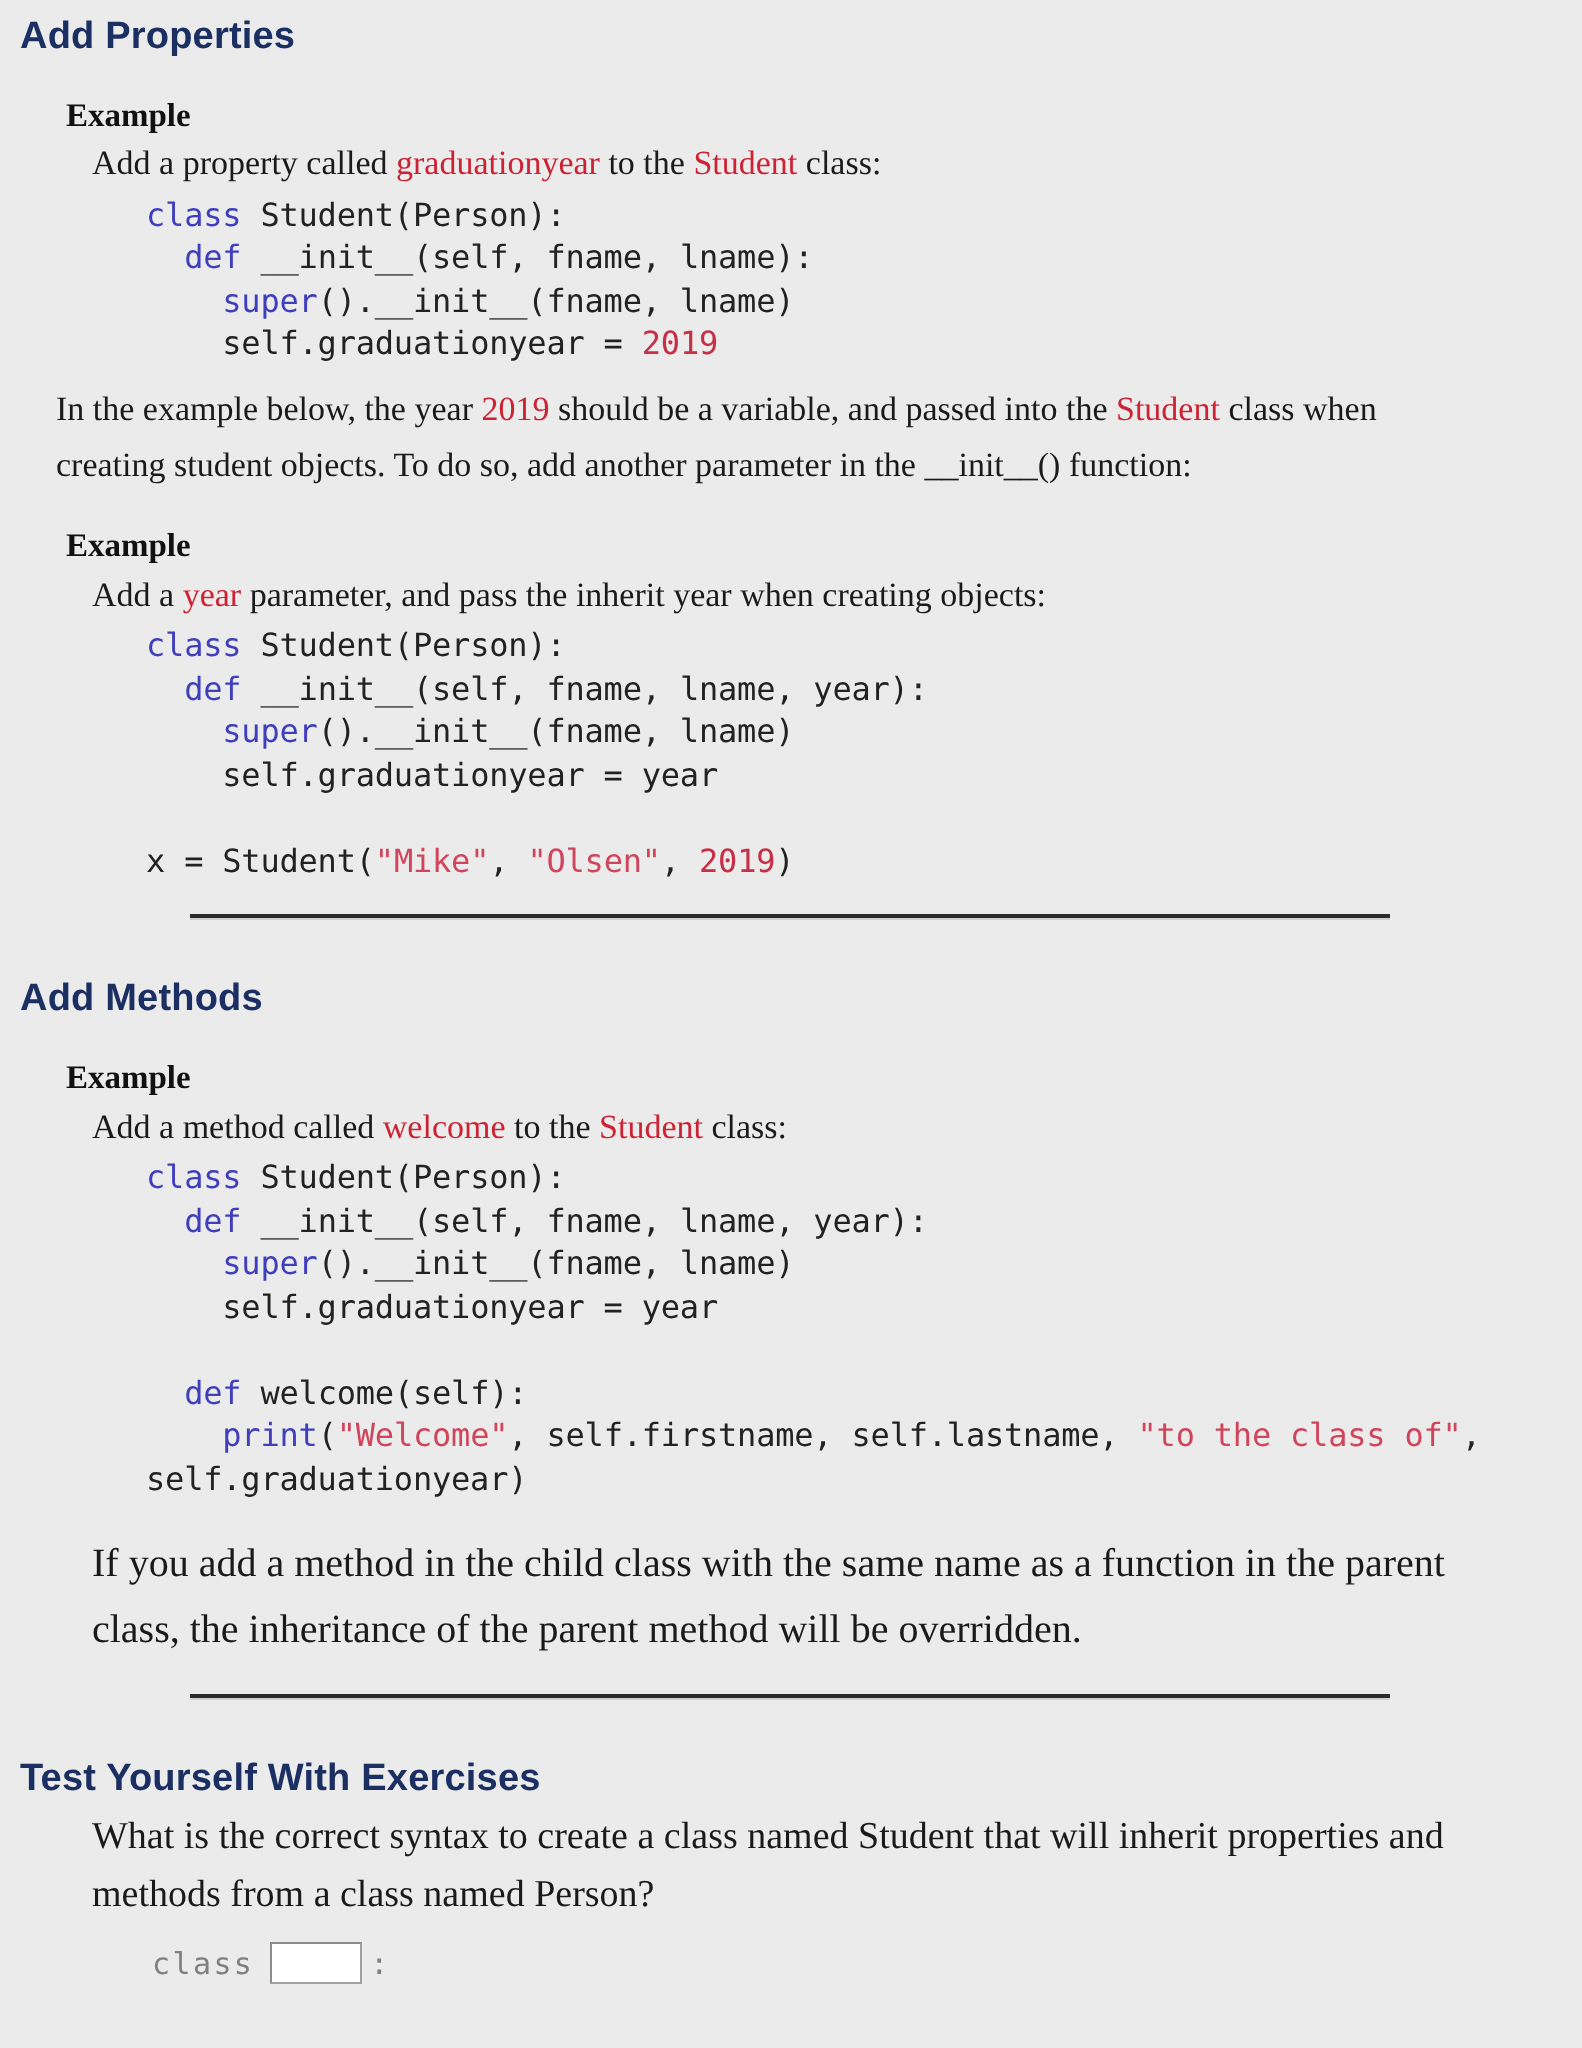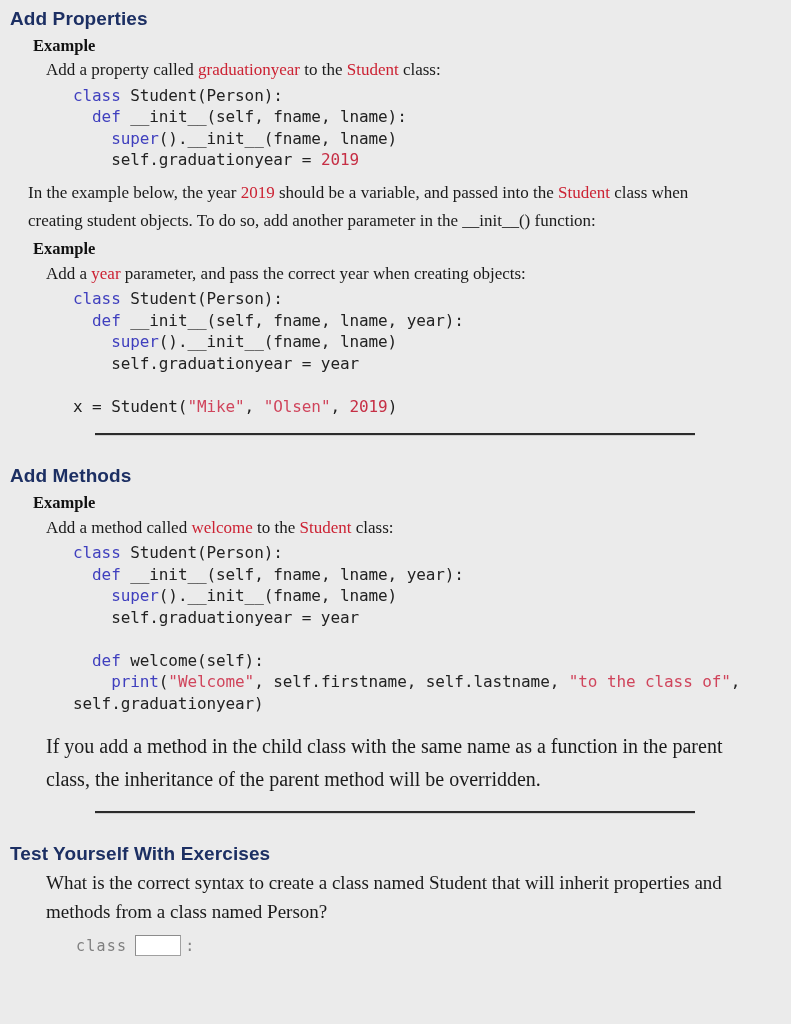--- a/index.html
+++ b/index.html
@@ -32,21 +32,21 @@
     font-weight: bold;
     margin: 0 0 2px 10px;
     line-height: 1.25;
     letter-spacing: 0.1px;
   }
   h3.example-heading {
     font-family: "Liberation Serif", "DejaVu Serif", serif;
     color: #111111;
     font-size: 16.5px;
     font-weight: bold;
-    margin: 4px 0 3px 33px;
+    margin: 16px 0 3px 33px;
     line-height: 1.3;
   }
 
   
   p.lead {
     font-size: 17px;
     line-height: 1.28;
     margin: 0 0 4px 46px;
     padding-right: 16px;
   }
@@ -168,21 +168,21 @@
 
   <div class="spacer-sm"></div>
 
   <p class="flow">
     <span>In the example below, the year </span><span class="kw-red">2019</span><span> should be a variable, and passed into the </span><span class="kw-red">Student</span><span> class when creating student objects. To do so, add another parameter in the __init__() function:</span>
   </p>
 
   <h3 class="example-heading">Example</h3>
 
   <p class="lead">
-    <span>Add a </span><span class="kw-red">year</span><span> parameter, and pass the correct year when creating objects:</span>
+    <span>Add a </span><span class="kw-red">year</span><span> parameter, and pass the inherit year when creating objects:</span>
   </p>
 
   <pre class="code"><span class="kw">class</span><span> Student(Person):</span>
 <span>  </span><span class="kw">def</span><span> __init__(self, fname, lname, year):</span>
 <span>    </span><span class="kw">super</span><span>().__init__(fname, lname)</span>
 <span>    self.graduationyear = year</span>
 <span class="blank"></span><span>x = Student(</span><span class="str">"Mike"</span><span>, </span><span class="str">"Olsen"</span><span>, </span><span class="num">2019</span><span>)</span></pre>
 
   <div class="spacer-md"></div>
 

